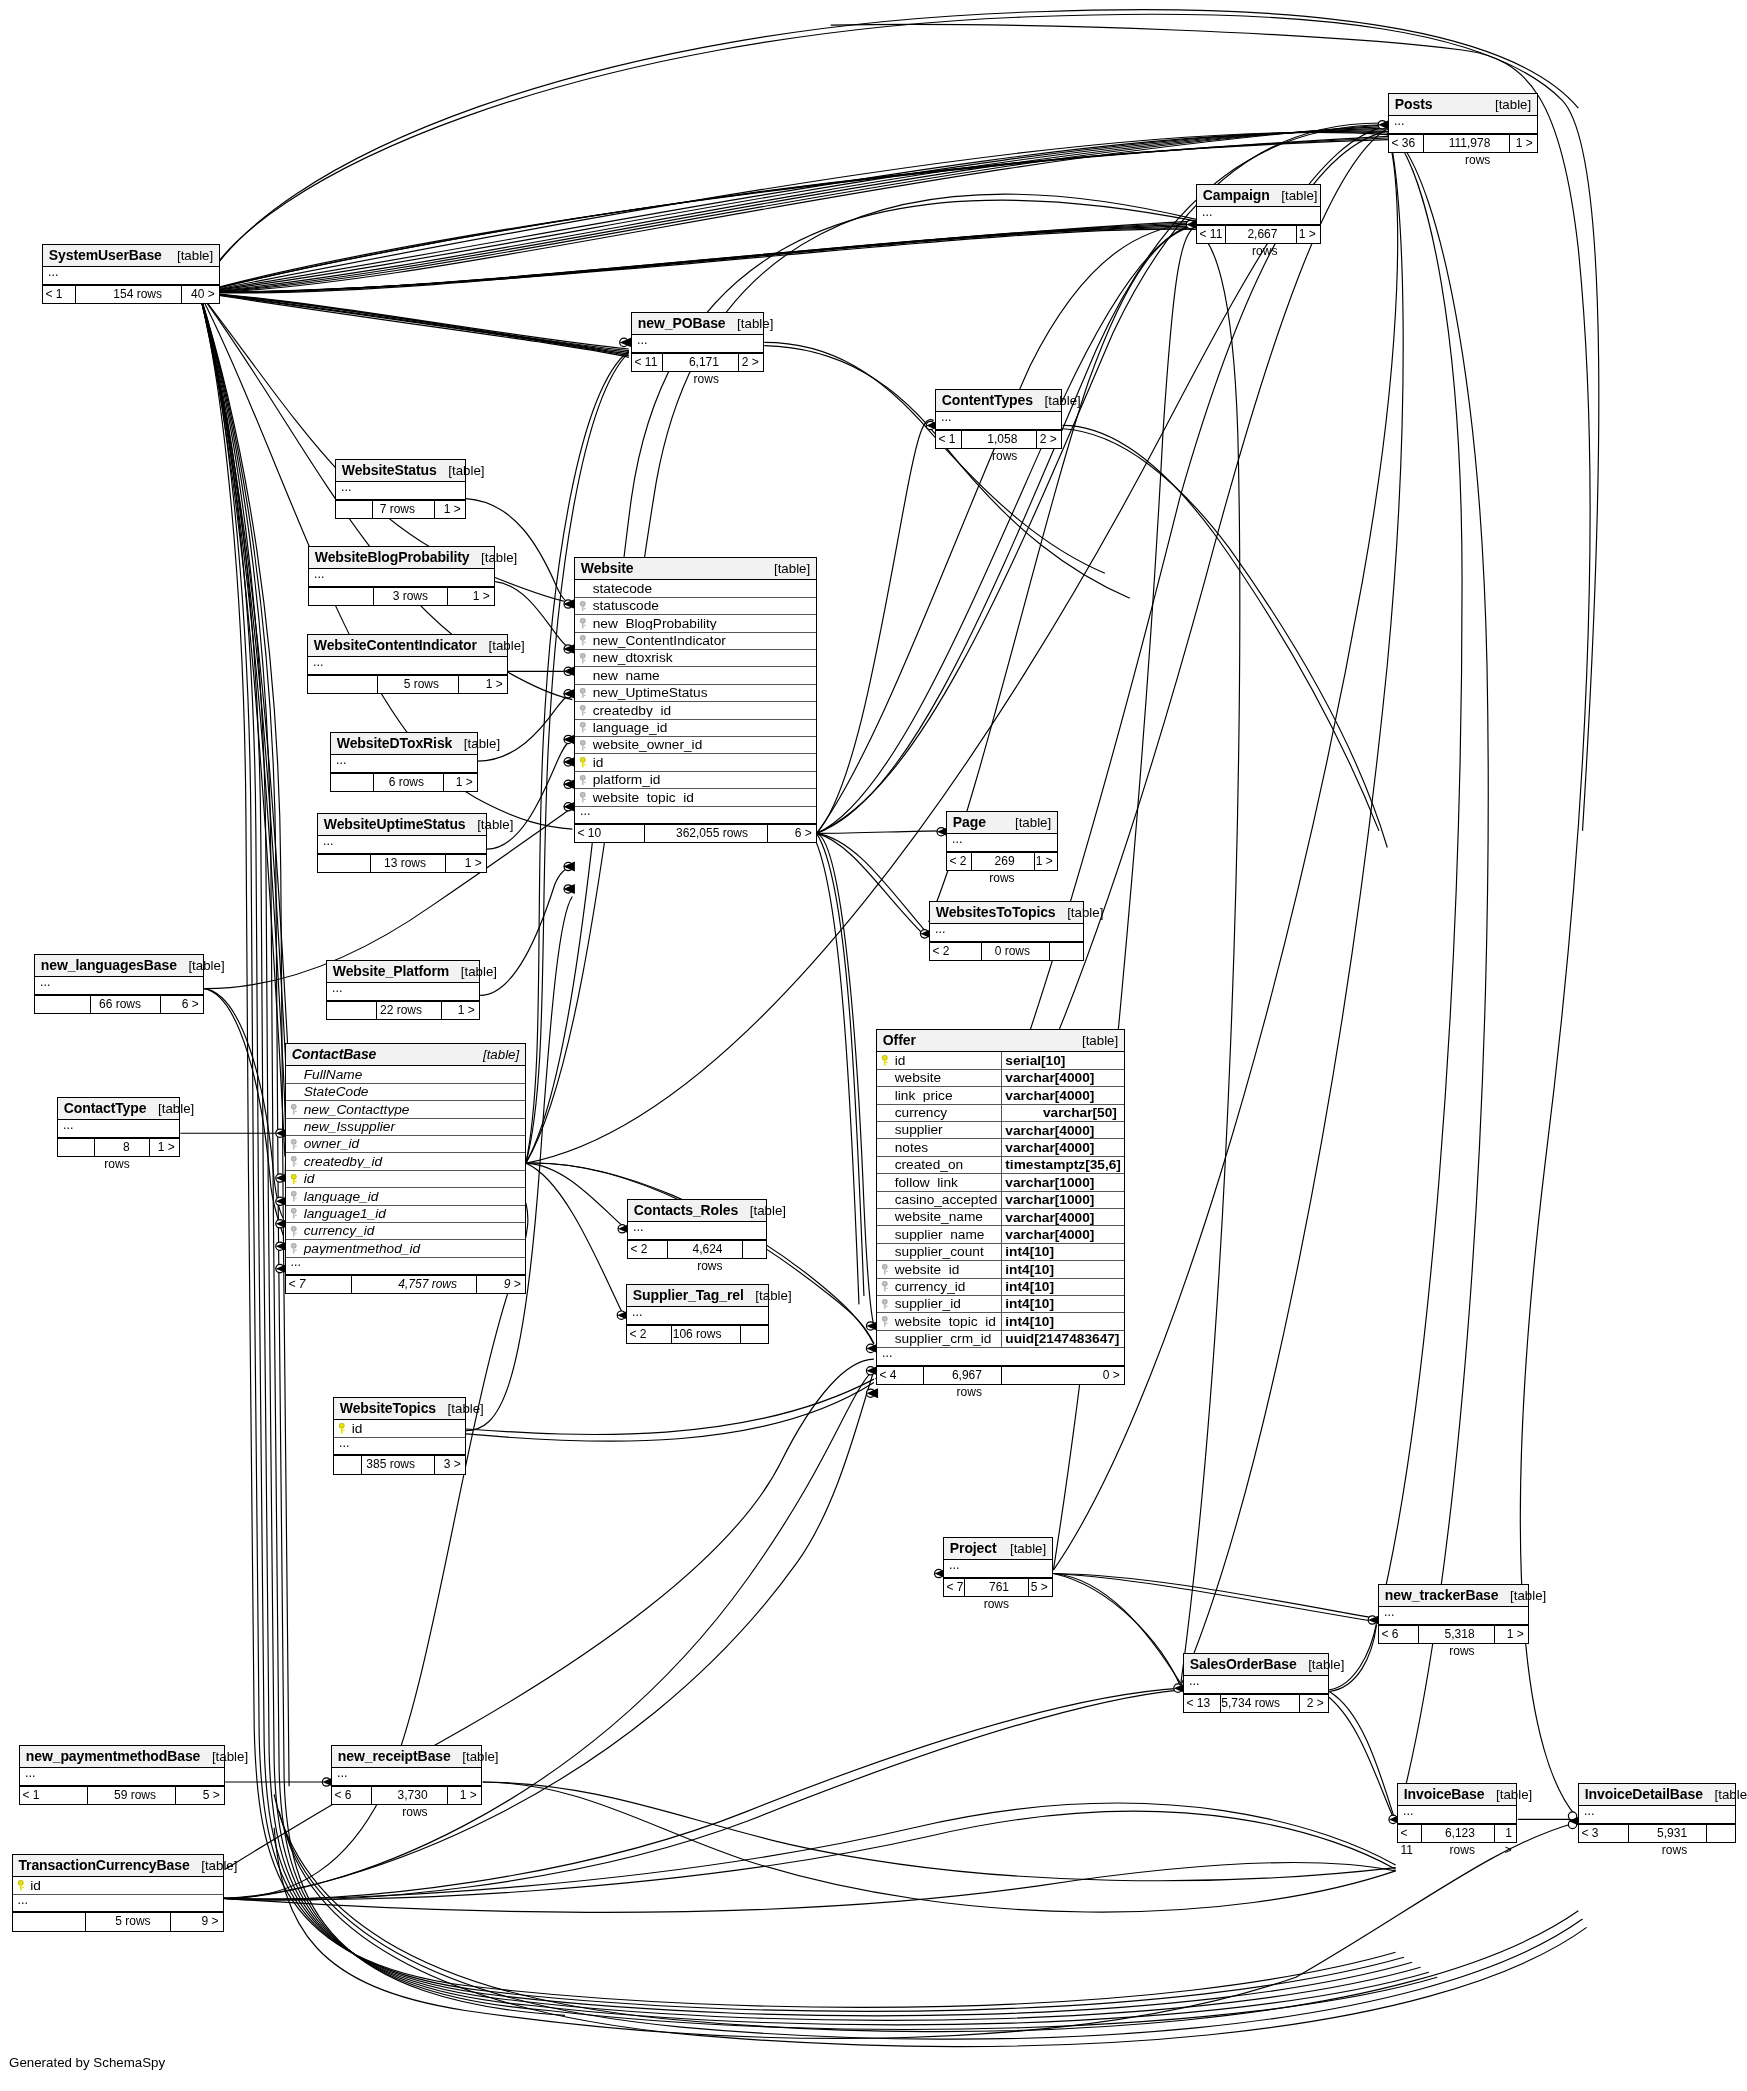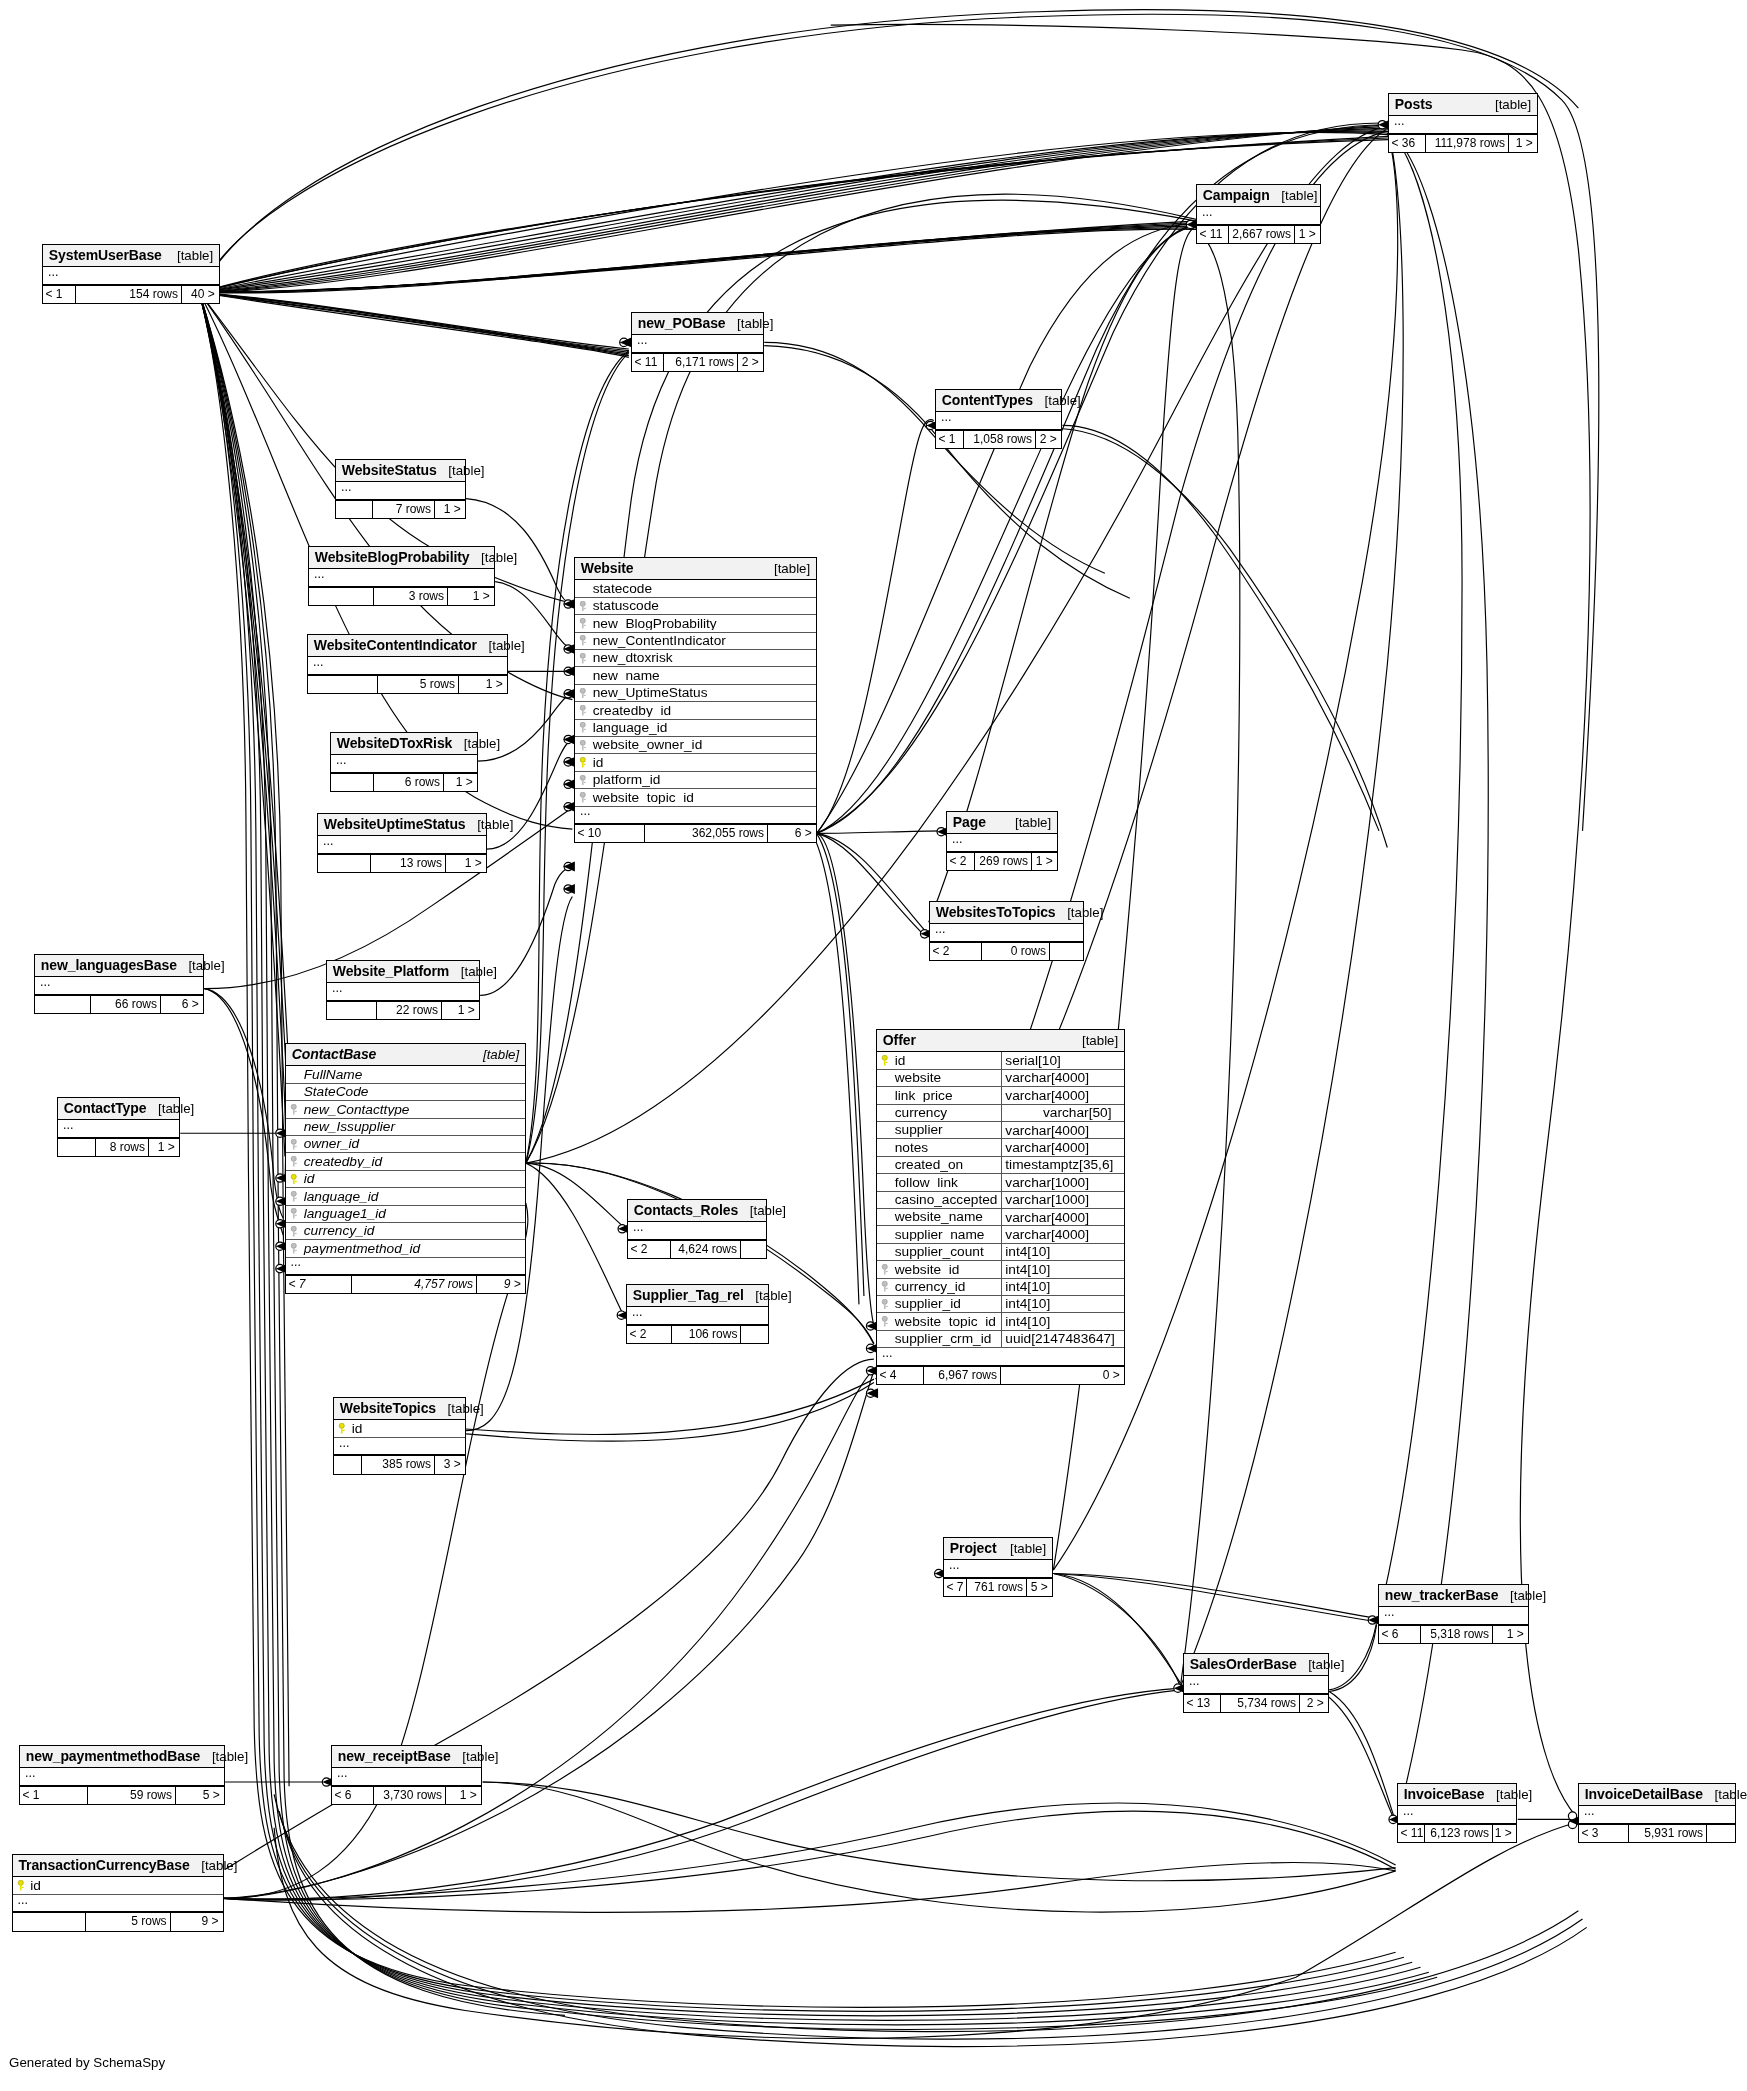--- a/index.html
+++ b/index.html
@@ -86,39 +86,40 @@
     overflow: hidden;
   }
   .tbl .col .ctype {
     border-left: 0.8px solid #555;
     padding-left: 3.3px;
     font-size: 13.7px;
     box-sizing: border-box;
     height: 17.4px;
     line-height: 17.4px;
     white-space: nowrap;
+    font-weight: bold;
   }
   .key-svg { vertical-align: -1.7px; }
   .tbl .tfoot {
     display: flex;
     border-top: 0.8px solid #000;
     height: 18.3px;
     box-sizing: border-box;
     font-size: 12px;
     line-height: 17.4px;
   }
   .tbl .tfoot .f1 {
     border-right: 0.8px solid #000;
     padding-left: 2.5px;
     text-align: left;
     box-sizing: border-box;
   }
   .tbl .tfoot .f2 {
     border-right: 0.8px solid #000;
-    padding-right: 3px;
+    padding-right: 19px;
     text-align: right;
     flex: 1 1 auto;
     box-sizing: border-box;
   }
   .tbl .tfoot .f3 {
     padding-right: 4.2px;
     text-align: right;
     box-sizing: border-box;
   }
   #footer-note {

